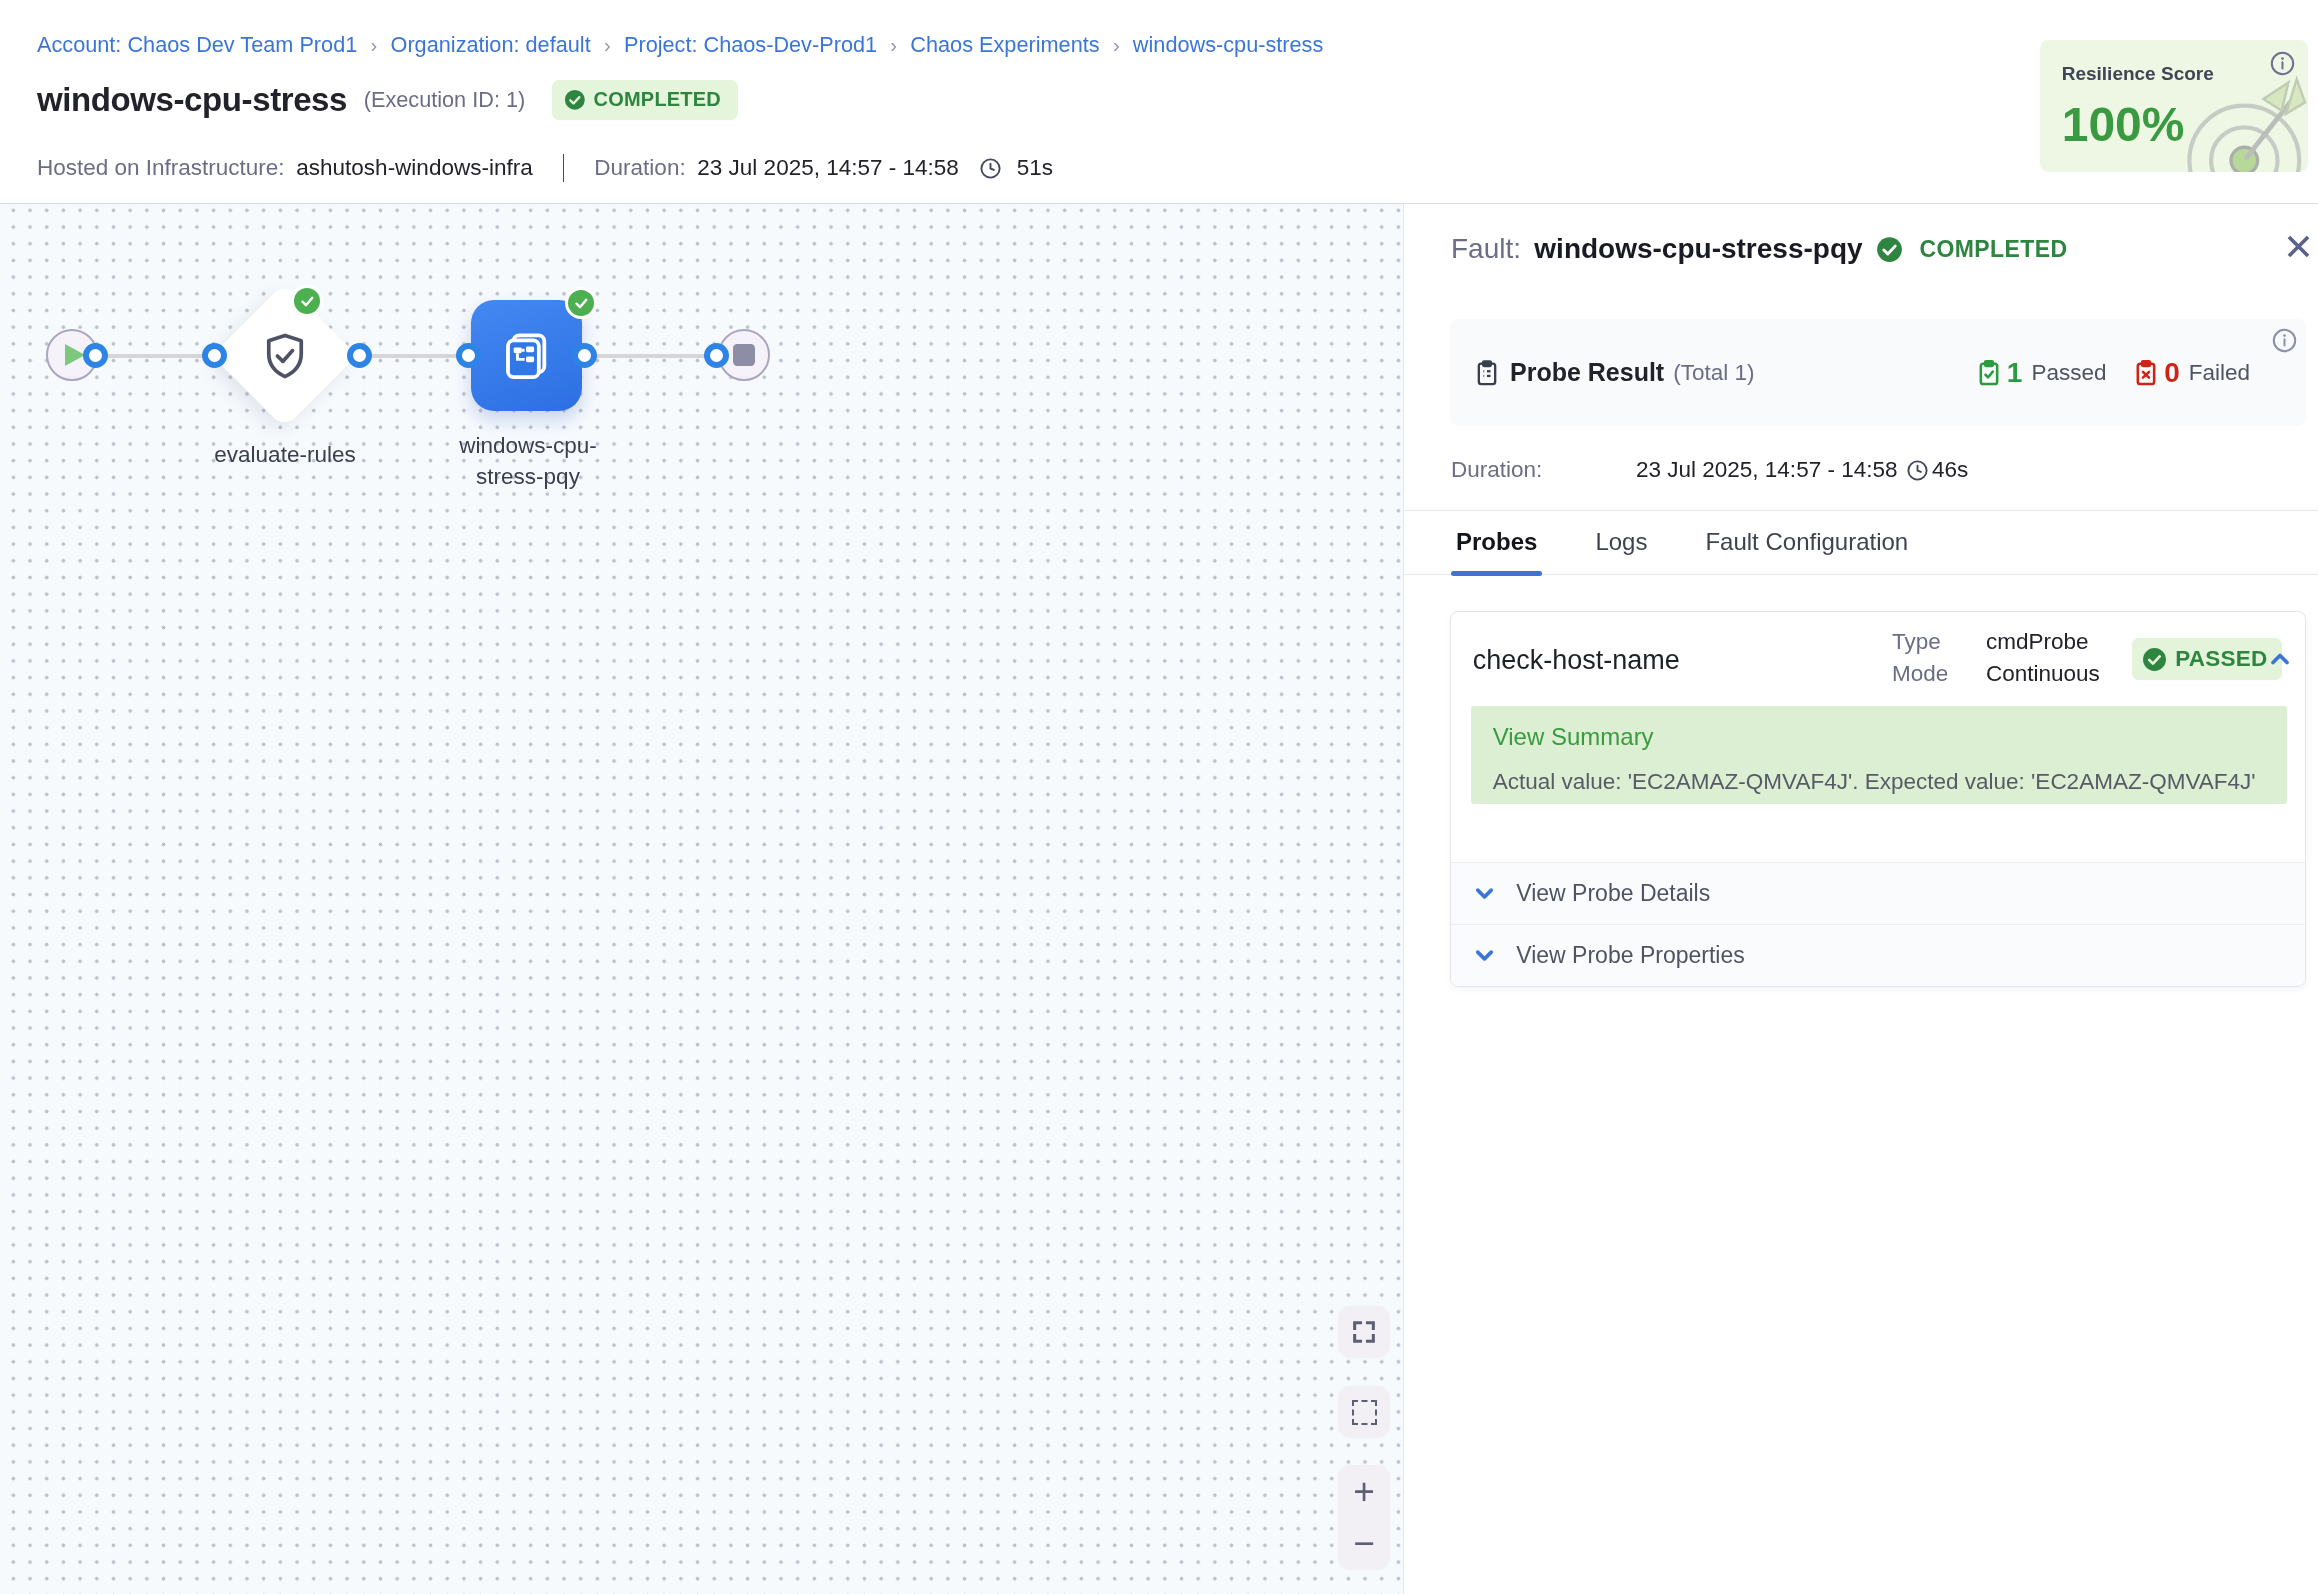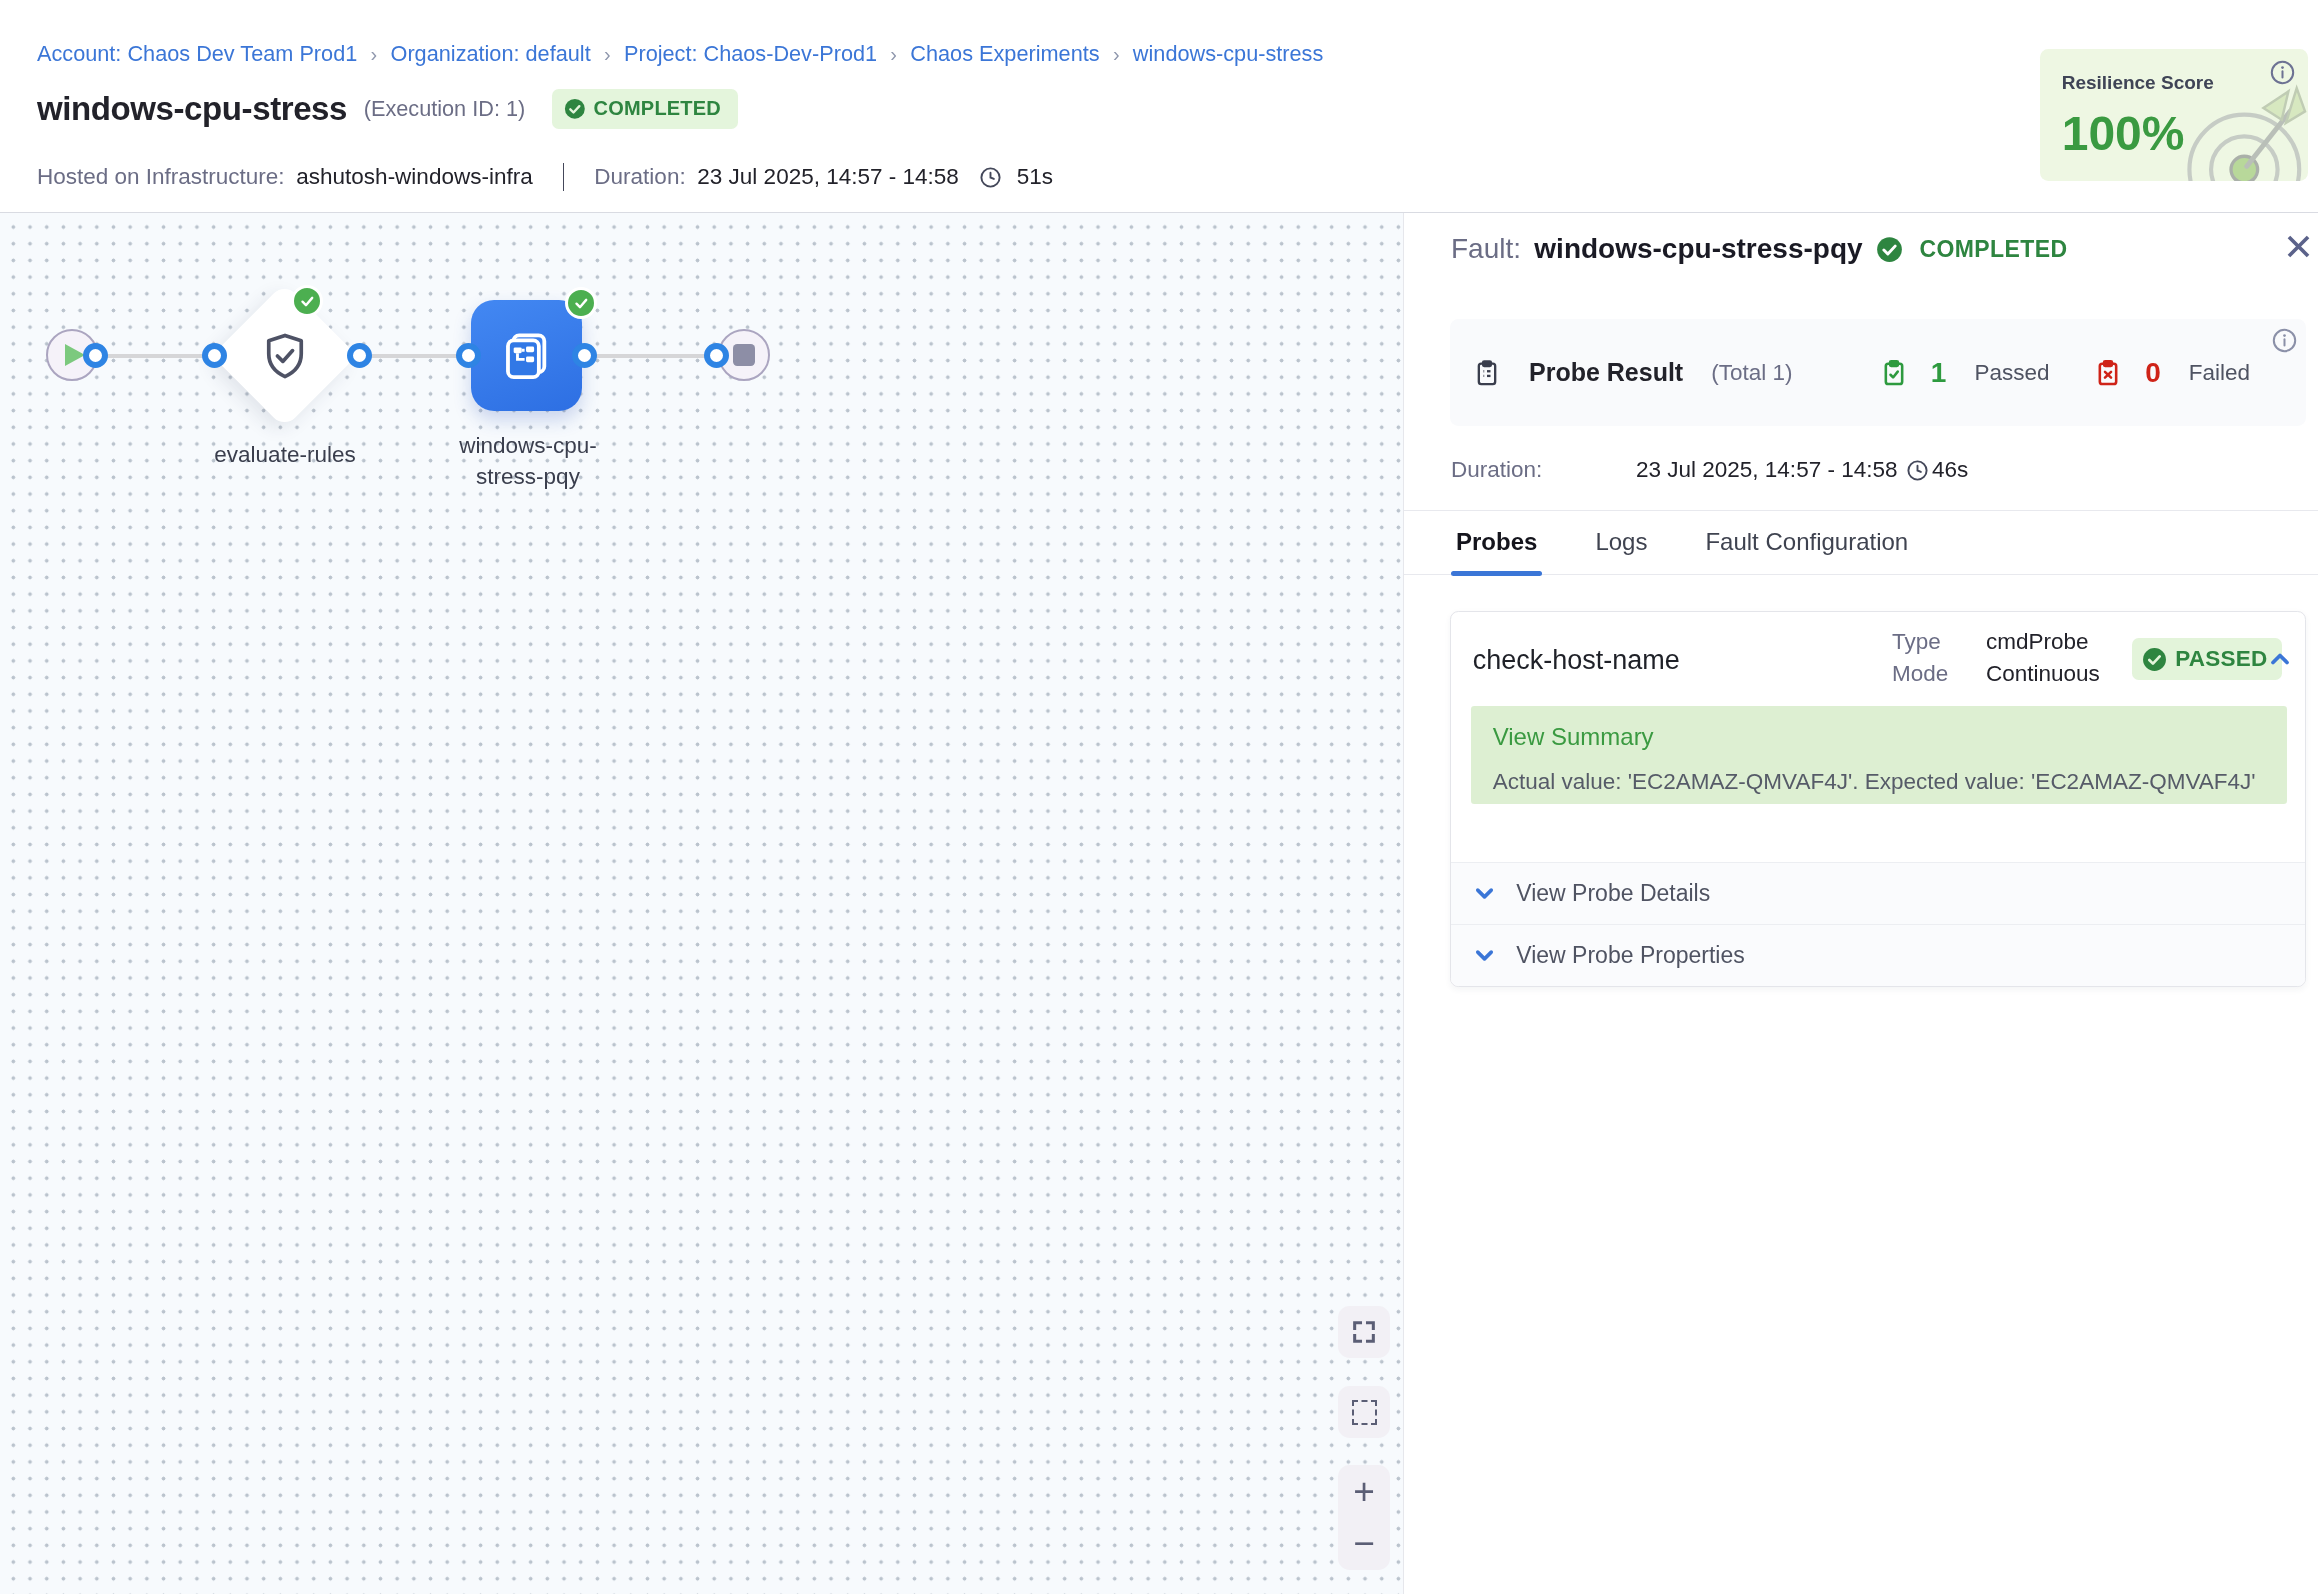--- a/index.html
+++ b/index.html
@@ -1,20 +1,20 @@
 <!DOCTYPE html>
 <html style="font-size:13.3px"><head>
 <meta charset="utf-8">
 <style>
   * { margin:0; padding:0; box-sizing:border-box; }
   html,body { width:2319px; height:1594px; background:#fff; font-family:"Liberation Sans", sans-serif; }
   #app { position:relative; width:2319px; height:1594px; overflow:hidden; }
 
   
-  #page-header { position:absolute; left:0; top:16px; width:2319px; height:197px; background:#fff; border-bottom:1.7px solid #d9dbe2; z-index:5; }
+  #page-header { position:absolute; left:0; top:7px; width:2319px; height:197px; background:#fff; border-bottom:1.7px solid #d9dbe2; z-index:5; }
   .breadcrumb { position:absolute; left:37px; top:25px; display:flex; align-items:center; gap:13.3px; font-size:21.7px; }
   .crumb { color:#3b76d7; text-decoration:none; cursor:pointer; }
   .crumb-sep { color:#8f97ad; font-size:20px; }
   .title-row { position:absolute; left:37px; top:73px; display:flex; align-items:center; gap:16.7px; }
   .page-title { font-size:33px; font-weight:bold; color:#22222a; letter-spacing:-0.4px; }
   .exec-id { font-size:21.7px; color:#6b6d85; }
   .status-badge { display:inline-flex; align-items:center; gap:8.3px; background:#e4f5dc; color:#2e8540; font-size:20px; font-weight:bold; padding:8.3px 16.7px 8.3px 11.7px; border-radius:6.7px; margin-left:10px; letter-spacing:0.2px; }
   .meta-row { position:absolute; left:37px; top:147px; display:flex; align-items:center; gap:11.7px; font-size:22.5px; color:#22222a; }
   .meta-label { color:#6b6d85; }
   .meta-divider { width:1.7px; height:28px; background:#44485a; margin:0 18.3px; }
@@ -49,21 +49,21 @@
 
   
   #panel { position:absolute; left:1403px; top:197px; width:916px; height:1397px; background:#fff; border-left:0.8px solid #e6e7ec; }
   .panel-header { position:absolute; left:47px; top:36px; display:flex; align-items:center; gap:13.3px; }
   .fault-label { font-size:28px; color:#6b6d85; }
   .fault-name { font-size:28px; font-weight:bold; color:#1a1a24; }
   .fault-status { font-size:23px; font-weight:bold; color:#2e8540; letter-spacing:0.4px; margin-left:3.3px; }
   .close-x { position:absolute; left:879px; top:32px; font-size:37px; color:#5b628a; cursor:pointer; line-height:1; }
 
   .probe-result-card { position:absolute; left:46px; top:122px; width:856px; height:107px; background:#f9fafc; border-radius:8.3px; }
-  .prc-row { position:absolute; left:0; top:0; width:100%; height:100%; display:flex; align-items:center; padding:0 23px; gap:23px; }
+  .prc-row { position:absolute; left:0; top:0; width:100%; height:100%; display:flex; align-items:center; padding:0 23px; gap:4px; }
   .prc-title { font-size:25px; font-weight:bold; color:#22222a; margin-left:5px; }
   .prc-total { font-size:22.5px; color:#6b6d85; margin-left:5px; }
   .prc-spacer { flex:1; }
   .prc-num-pass { font-size:28px; font-weight:bold; color:#2e9a3f; }
   .prc-num-fail { font-size:28px; font-weight:bold; color:#cf2318; }
   .prc-cap { font-size:22.5px; color:#4f5362; margin:0 21.7px 0 5px; }
   .prc-info { position:absolute; right:8.3px; top:8.3px; }
 
   .duration-row { position:absolute; left:47px; top:260px; display:flex; align-items:center; font-size:22.5px; color:#22222a; width:833px; }
   .duration-row .meta-label { width:185px; }

